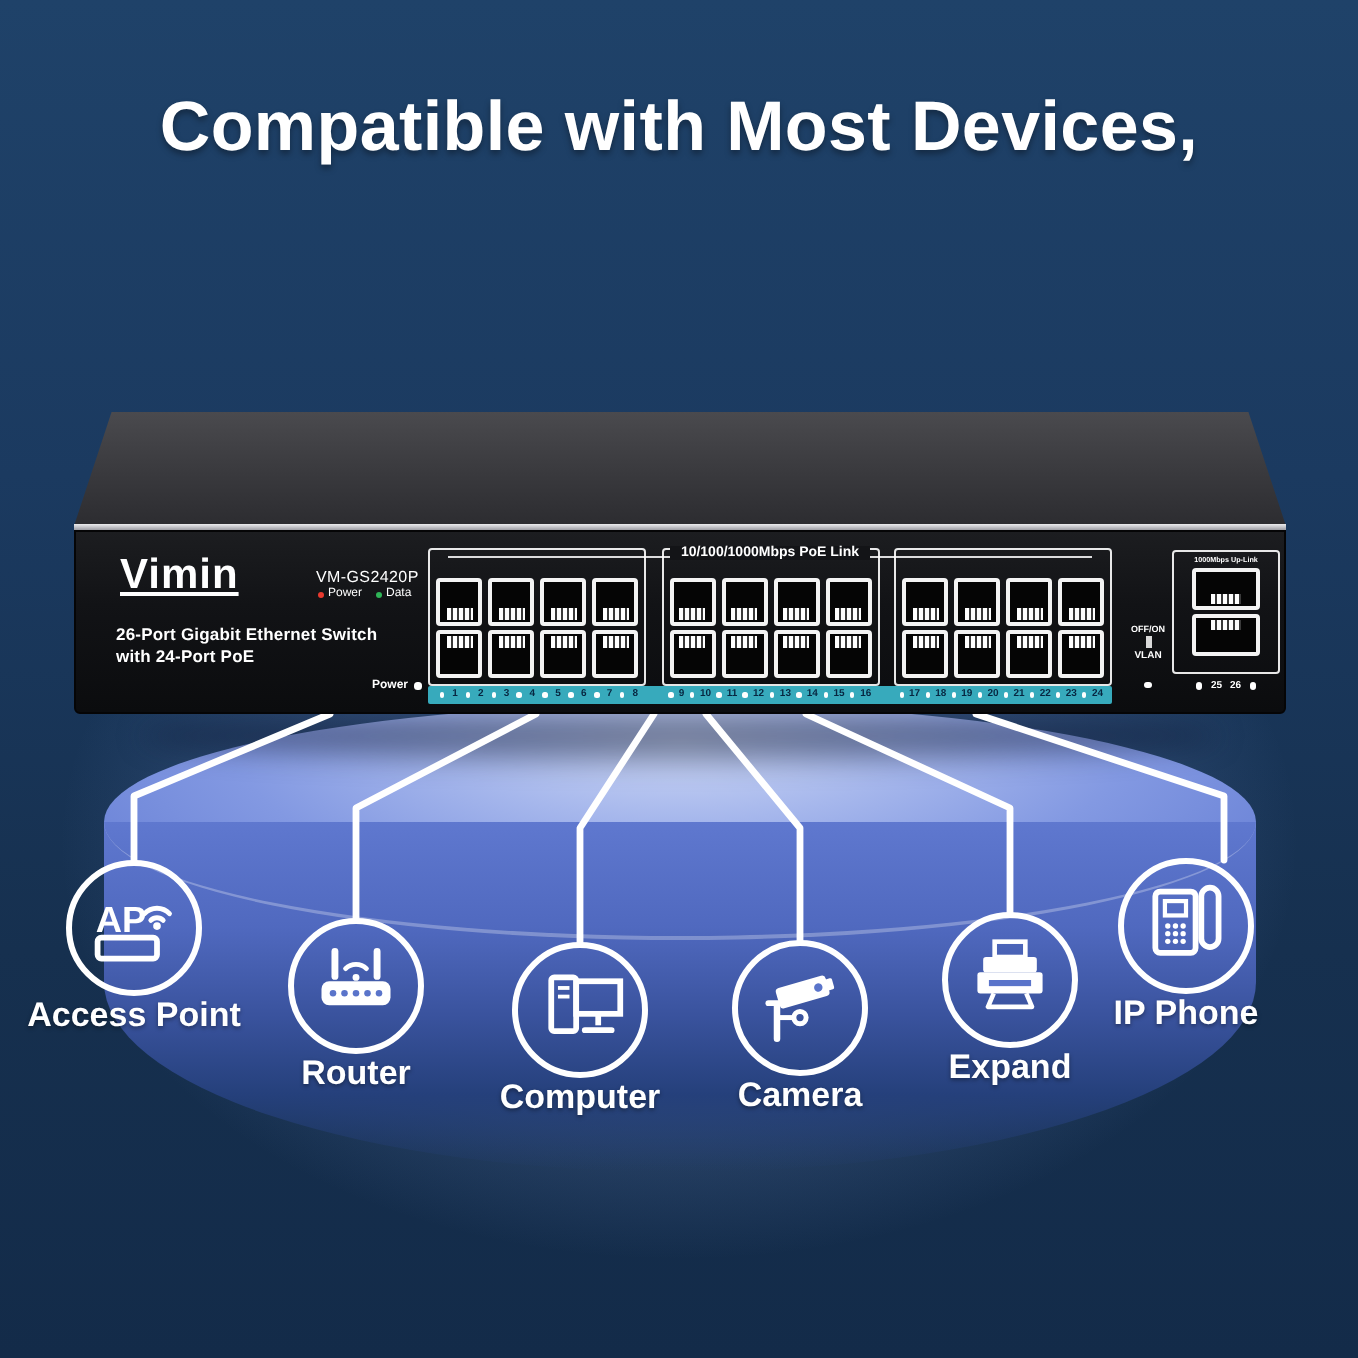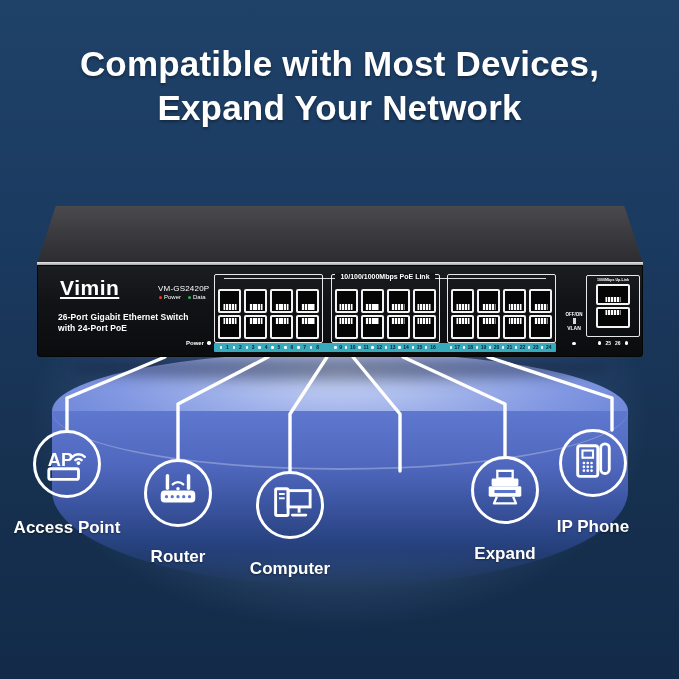--- a/index.html
+++ b/index.html
@@ -83,37 +83,36 @@
     background:repeating-linear-gradient(90deg,#fff 0 2px,#3a3a3a 2px 3px);}
   .u-top::after{bottom:1px;}
   .u-bot::after{top:1px;}
   .uplink-nums{position:absolute;left:548px;top:74px;width:54px;display:flex;justify-content:center;gap:4px;
     align-items:center;font-size:5px;font-weight:700;color:#fff;}
 
   
   .device{position:absolute;width:120px;text-align:center;color:#fff;}
   .circle{width:68px;height:68px;border:3.3px solid #fff;border-radius:50%;margin:0 auto;
     display:flex;align-items:center;justify-content:center;box-sizing:border-box;}
-  .dev-label{margin-top:20px;font-size:17px;font-weight:700;text-shadow:0 1px 2px rgba(0,0,0,.4);}
+  .dev-label{margin-top:0;font-size:17px;font-weight:700;text-shadow:0 1px 2px rgba(0,0,0,.4);}
   .dev-ap{left:7px;top:430px;}
   .dev-router{left:118px;top:459px;}
   .dev-computer{left:230px;top:471px;}
   .dev-camera{left:340px;top:470px;}
   .dev-printer{left:445px;top:456px;}
   .dev-ipphone{left:533px;top:429px;}
   .icon-svg{display:block;}
 </style>
 </head>
 <body>
 
 <div class="stage">
 
   <div class="headline">
     <div>Compatible with Most Devices,</div>
-    <div>Expand Your Network</div>
   </div>
 
   <div class="cyl-top"></div>
   <div class="cyl-body"></div>
   <div class="cyl-rim"></div>
   <div class="switch-shadow"></div>
 
   <svg class="lines" width="679" height="679">
     <polyline points="165,357 67,398 67,431"></polyline>
     <polyline points="268,357 178,404 178,460"></polyline>
@@ -322,20 +321,36 @@
         <path d="M12.5 12.5h6" stroke="#fff" stroke-width="2"></path>
         <path d="M12.5 17h6" stroke="#fff" stroke-width="2"></path>
         <rect x="22" y="9" width="23" height="17" stroke="#fff" stroke-width="3" fill="none"></rect>
         <path d="M33.5 26v6" stroke="#fff" stroke-width="3"></path>
         <path d="M26.5 34.5h14" stroke="#fff" stroke-width="3" stroke-linecap="round"></path>
       </svg>
     </div>
     <div class="dev-label">Computer</div>
   </div>
 
+  <div class="device dev-camera">
+    <div class="circle">
+      <svg class="icon-svg" width="46" height="46" viewBox="0 0 48 48">
+        <g transform="rotate(-16 26 16)">
+          <rect x="12" y="10" width="27" height="11" rx="2" fill="#fff"></rect>
+          <rect x="37" y="12.5" width="5" height="6" rx="1" fill="#fff"></rect>
+          <circle cx="34" cy="15.5" r="2.2" fill="#5a74ca"></circle>
+        </g>
+        <circle cx="24" cy="29" r="3.2" stroke="#fff" stroke-width="2.6" fill="none"></circle>
+        <path d="M21 29H12" stroke="#fff" stroke-width="2.6"></path>
+        <path d="M12 22v18" stroke="#fff" stroke-width="3.4" stroke-linecap="round"></path>
+        <path d="M7.5 21.5h9" stroke="#fff" stroke-width="3" stroke-linecap="round"></path>
+      </svg>
+    </div>
+    <div class="dev-label">Camera</div>
+  </div>
 
   <div class="device dev-printer">
     <div class="circle">
       <svg class="icon-svg" width="46" height="46" viewBox="0 0 48 48">
         <rect x="16" y="4" width="16" height="8" stroke="#fff" stroke-width="2.4" fill="none"></rect>
         <rect x="10" y="12" width="28" height="8" rx="1.5" fill="#fff"></rect>
         <rect x="7" y="20" width="34" height="11" rx="1.5" fill="#fff"></rect>
         <rect x="13" y="24" width="22" height="3.2" fill="#5a74ca"></rect>
         <path d="M15.5 31 L12.5 38 H35.5 L32.5 31" stroke="#fff" stroke-width="2.4" fill="none" stroke-linejoin="round"></path>
       </svg>

